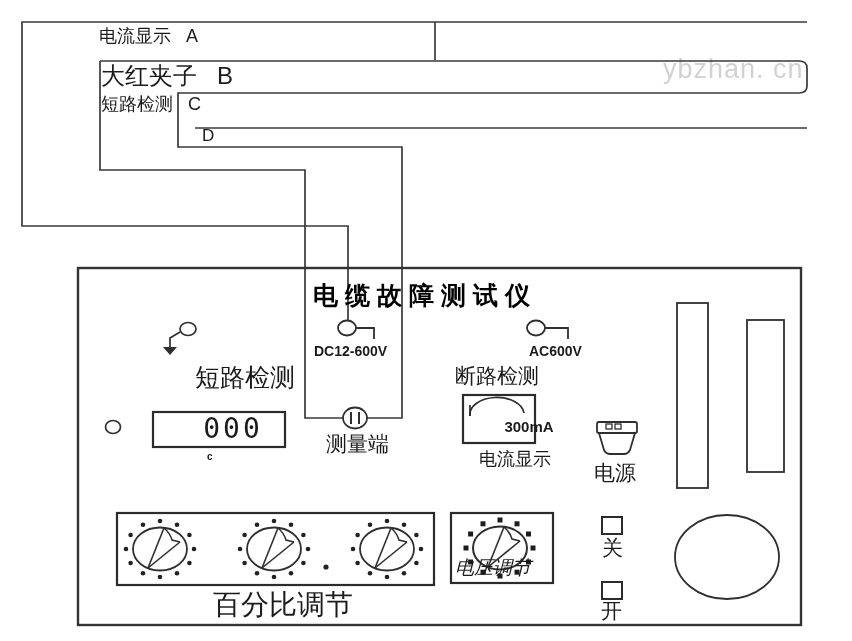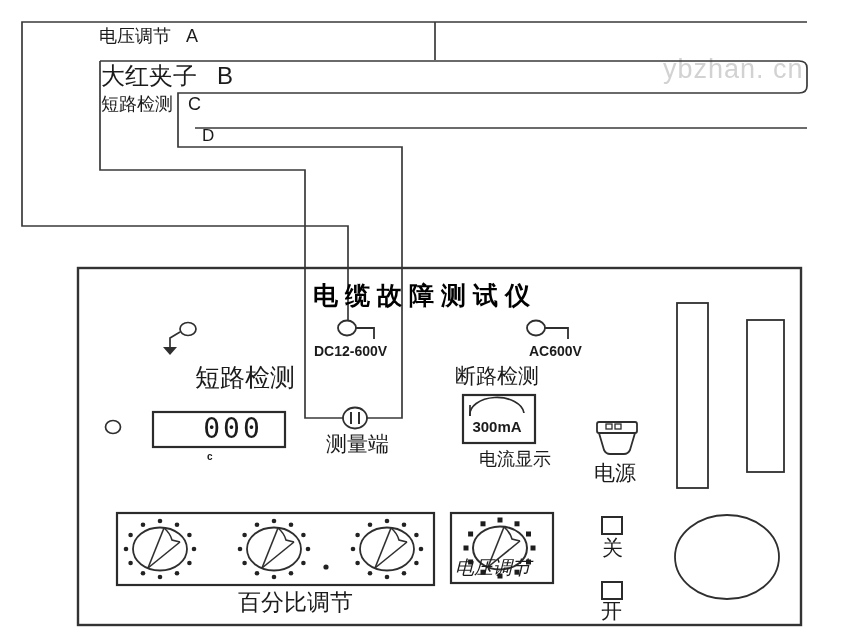--- a/index.html
+++ b/index.html
@@ -15,24 +15,24 @@
   #title{left:313px;top:282px;font-size:25px;font-weight:bold;letter-spacing:7px;color:#000;}
   #dc-label{left:314px;top:344px;font-size:14px;font-weight:bold;}
   #ac-label{left:529px;top:344px;font-size:14px;font-weight:bold;}
   #short-label{left:195px;top:364px;font-size:25px;}
   #open-label{left:447px;top:364px;font-size:21px;margin-left:8px;}
   #display-value{left:153px;top:412px;width:160px;height:35px;font-size:28px;
                  font-family:"DejaVu Sans Mono",monospace;letter-spacing:3px;
                  display:flex;align-items:center;justify-content:center;}
   #display-mark{left:207px;top:451px;font-size:10px;font-weight:bold;}
   #measure-label{left:326px;top:432px;font-size:21px;}
-  #meter-value{left:465px;top:419px;width:64px;font-size:15px;font-weight:bold;text-align:center;letter-spacing:0px;}
+  #meter-value{left:465px;top:419px;width:64px;font-size:15px;font-weight:bold;text-align:center;letter-spacing:0px;padding-left:32px;}
   #current-label{left:479px;top:450px;font-size:18px;}
   #power-label{left:594px;top:461px;font-size:21px;}
-  #percent-label{left:213px;top:590px;font-size:23px;margin-left:25px;}
+  #percent-label{left:213px;top:590px;font-size:28px;}
   #voltage-label{left:455px;top:558px;font-size:19px;font-style:italic;}
   #off-label{left:602px;top:536px;font-size:21px;}
   #on-label{left:601px;top:599px;font-size:21px;}
 </style>
 </head>
 <body>
 
 <div class="canvas">
 
   <div class="lbl" id="watermark">ybzhan. cn</div>
@@ -170,21 +170,21 @@
       <rect x="602" y="517" width="20" height="17" fill="none" stroke="#2b2b2b" stroke-width="2"></rect>
     </g>
     <g>
       <rect x="602" y="582" width="20" height="17" fill="none" stroke="#2b2b2b" stroke-width="2"></rect>
     </g>
     <g>
       <ellipse cx="727" cy="557" rx="52" ry="42" fill="none" stroke="#2f2f2f" stroke-width="1.8"></ellipse>
     </g>
   </svg>
 
-  <div class="lbl" id="clip-a">电压调节   A</div>
+  <div class="lbl" id="clip-a">电流显示   A</div>
   <div class="lbl" id="clip-b">大红夹子   B</div>
   <div class="lbl" id="clip-c">短路检测   C</div>
   <div class="lbl" id="clip-d">D</div>
 
   <div class="lbl" id="title">电缆故障测试仪</div>
   <div class="lbl" id="dc-label">DC12-600V</div>
   <div class="lbl" id="ac-label">AC600V</div>
   <div class="lbl" id="short-label">短路检测</div>
   <div class="lbl" id="open-label">断路检测</div>
 

